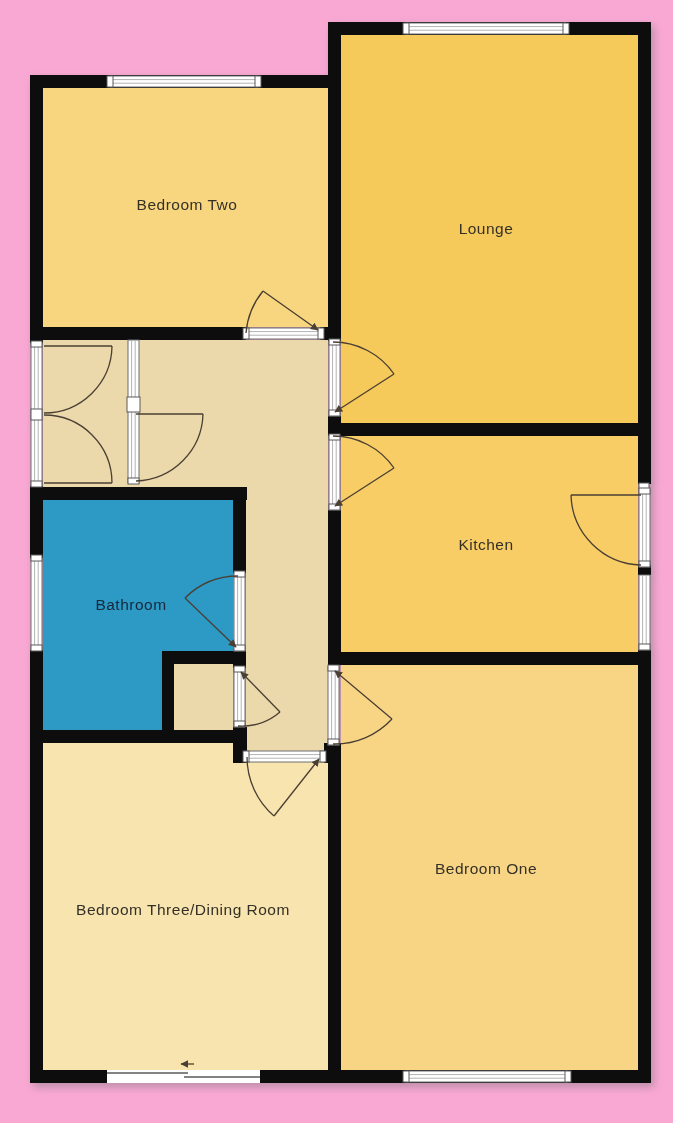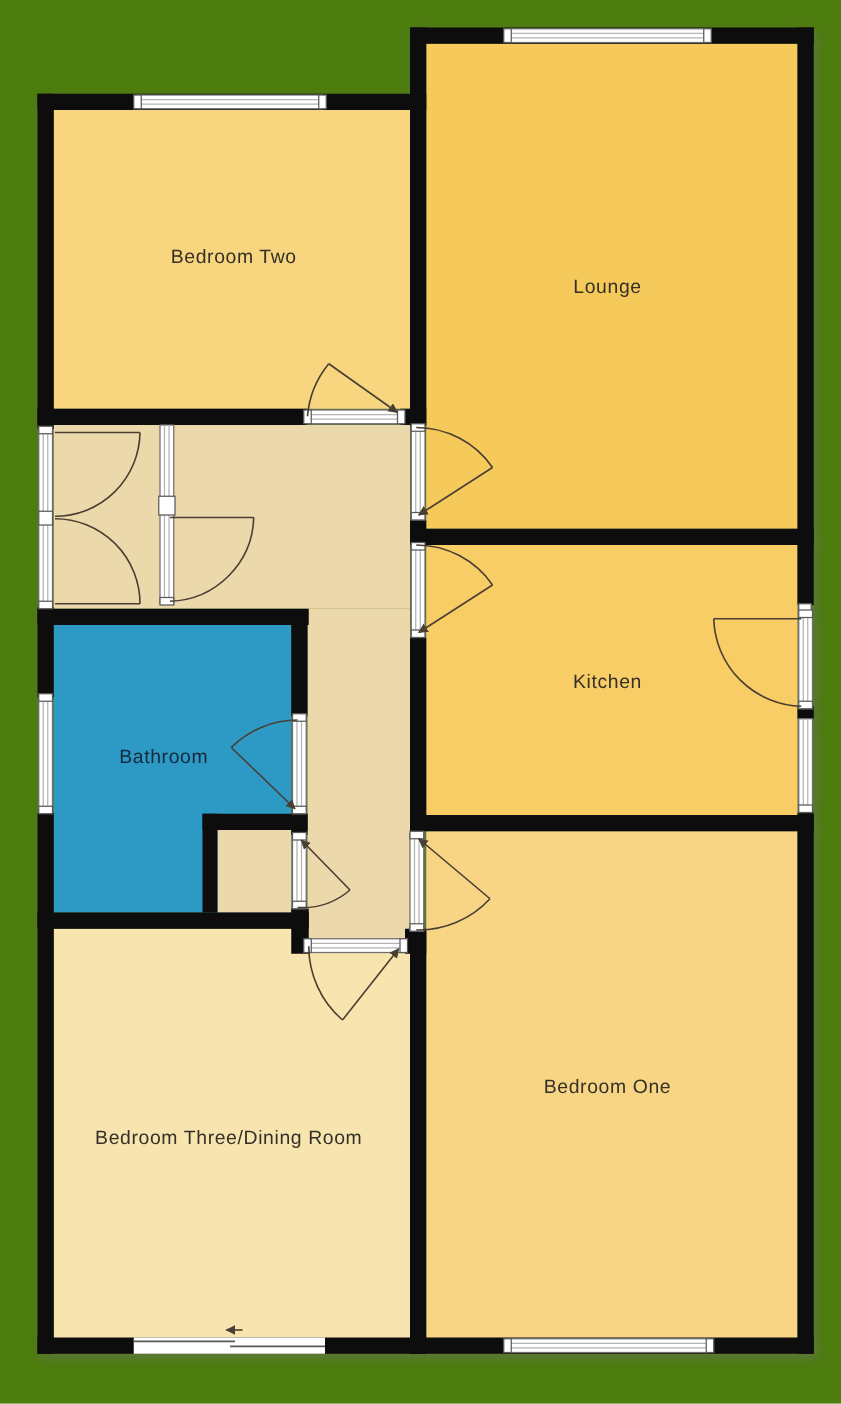--- a/index.html
+++ b/index.html
@@ -1,16 +1,16 @@
 <!DOCTYPE html>
 <html><head>
 <meta charset="utf-8">
 <style>
   html,body{margin:0;padding:0;background:#ffffff;}
-  .page{width:673px;height:1123px;position:relative;background:#4d7c0f;overflow:hidden;
+  .page{width:673px;height:1123px;position:relative;background:#f9a8d4;overflow:hidden;
         font-family:"Liberation Sans",sans-serif;}
   svg{display:block;}
   .plan{filter:drop-shadow(3px 4px 4px rgba(110,110,110,0.45));}
   .window-glyph .pane{fill:#ffffff;stroke:#6e6e6e;stroke-width:1;}
   .window-glyph .mullion{stroke:#b3b3b3;stroke-width:1;}
   .cap{fill:#ffffff;stroke:#5a5a5a;stroke-width:1;}
   .door-arcs path,.door-arcs line{fill:none;stroke-width:1.3;}
   #arrowhead path{fill:#4a3f33;stroke:none;}
   .slider-line{stroke:#5a5a5a;stroke-width:1.4;}
   .room-label{font-size:15.5px;letter-spacing:0.5px;}

